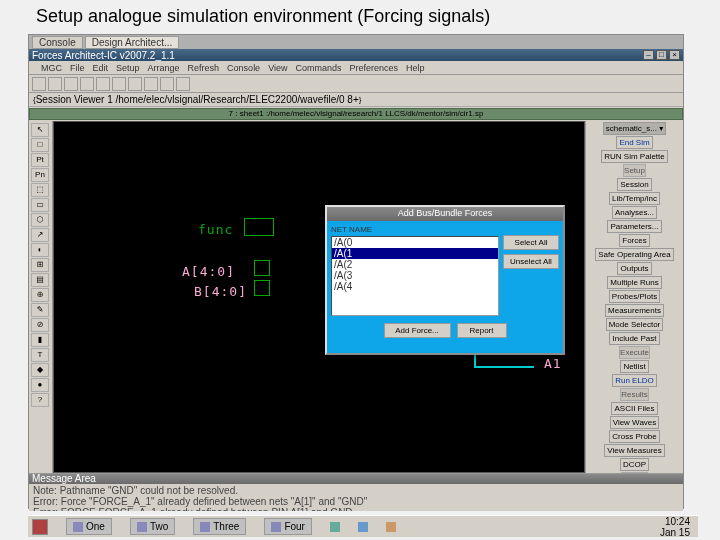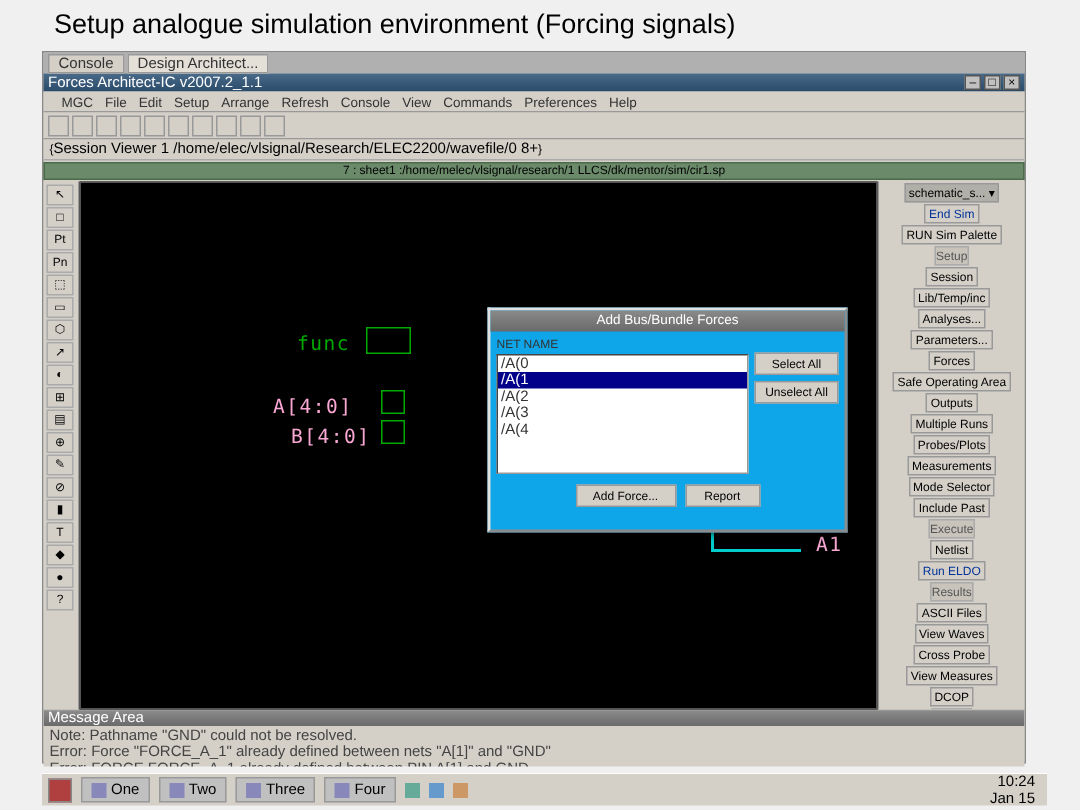--- a/index.html
+++ b/index.html
@@ -33,21 +33,21 @@
   .net-list-wrap { flex:1; }
   .net-label { font-size:8px; color:#333; margin-bottom:2px;}
   .net-list { width:100%; height:80px; background:#fff; border:1px inset #999; font-size:9px; overflow:auto;}
   .net-list div { padding:0 2px; color:#333;}
   .net-list div.sel { background:#00008b; color:#fff;}
   .dlg-side { display:flex; flex-direction:column; gap:4px; padding-top:10px;}
   .dbtn { font-size:8px; background:#d4d0c8; border:1px solid #999; padding:2px 6px; text-align:center; width:56px;}
   .dlg-foot { display:flex; justify-content:center; gap:6px; padding:3px;}
   .msg-area { height:38px; background:#d4d0c8; border-top:1px solid #999; font-size:7px; padding:2px 4px; color:#444; overflow:hidden;}
   .msg-area .hdr { background:linear-gradient(#8a8a8a,#6a6a6a); color:#fff; padding:0 3px; margin:-2px -4px 1px -4px; height:10px; line-height:10px;}
-  .taskbar { position:absolute; left:28px; bottom:3px; width:670px; height:22px; background:#d4d0c8; border-top:1px solid #fff; display:flex; align-items:center; padding:0 4px; gap:6px;}
+  .taskbar { position:absolute; left:28px; bottom:3px; width:670px; height:22px; background:#d4d0c8; border-top:1px solid #fff; display:flex; align-items:center; padding:0 4px; gap:18px;}
   .task-item { background:#c0c0c0; border:1px solid #999; padding:2px 6px; font-size:8px; display:flex; align-items:center; gap:3px;}
   .clock { margin-left:auto; font-size:8px; text-align:right; padding:0 4px;}
   .start { width:16px; height:16px; background:#b04040; border:1px solid #888;}
   .ticon { width:10px;height:10px;background:#88b;}
   .gate-box { position:absolute; border:1px solid #00aa00; width:30px; height:18px;}
   .wire { position:absolute; background:#00cccc;}
 </style>
 </head>
 <body>
 

